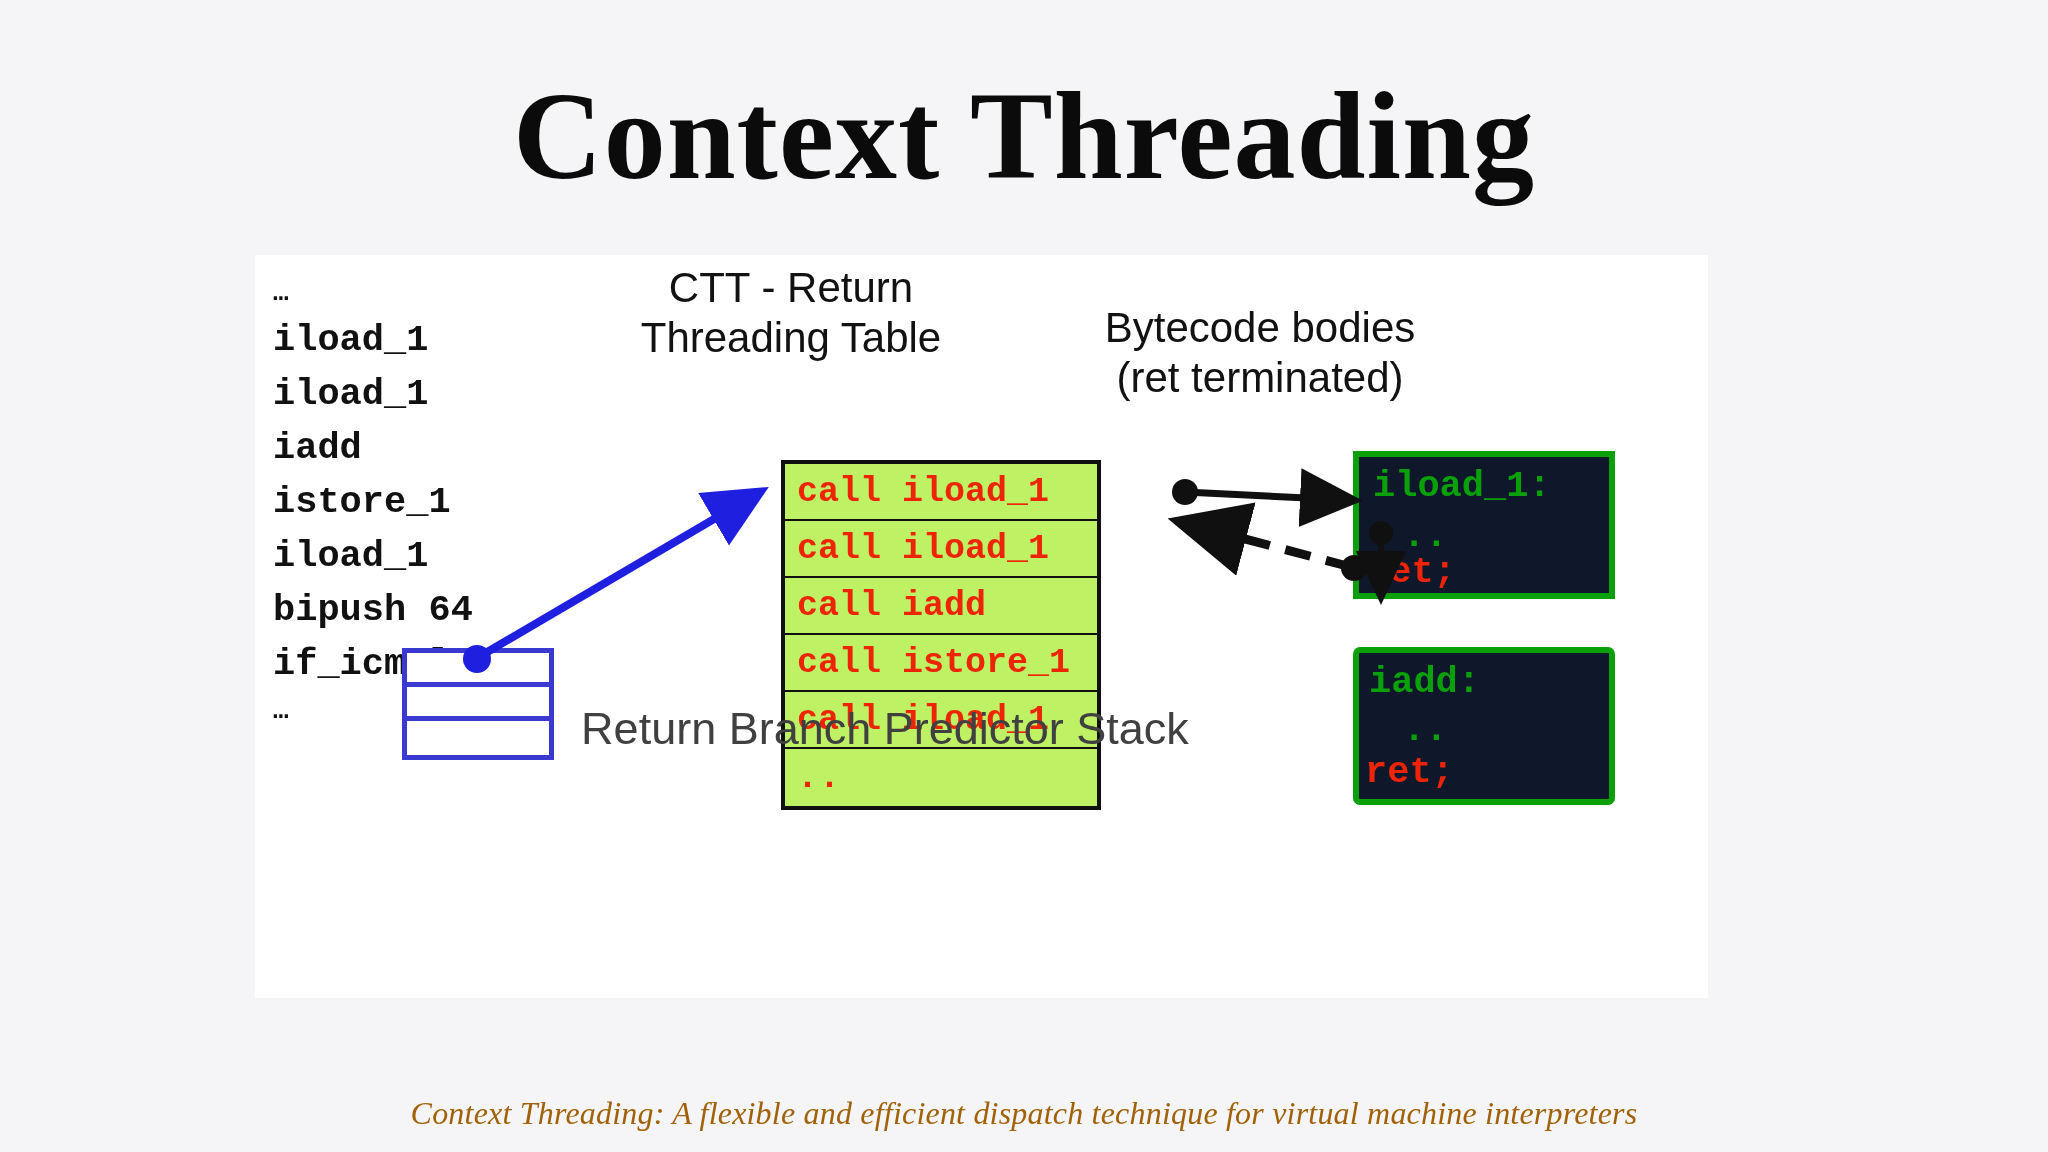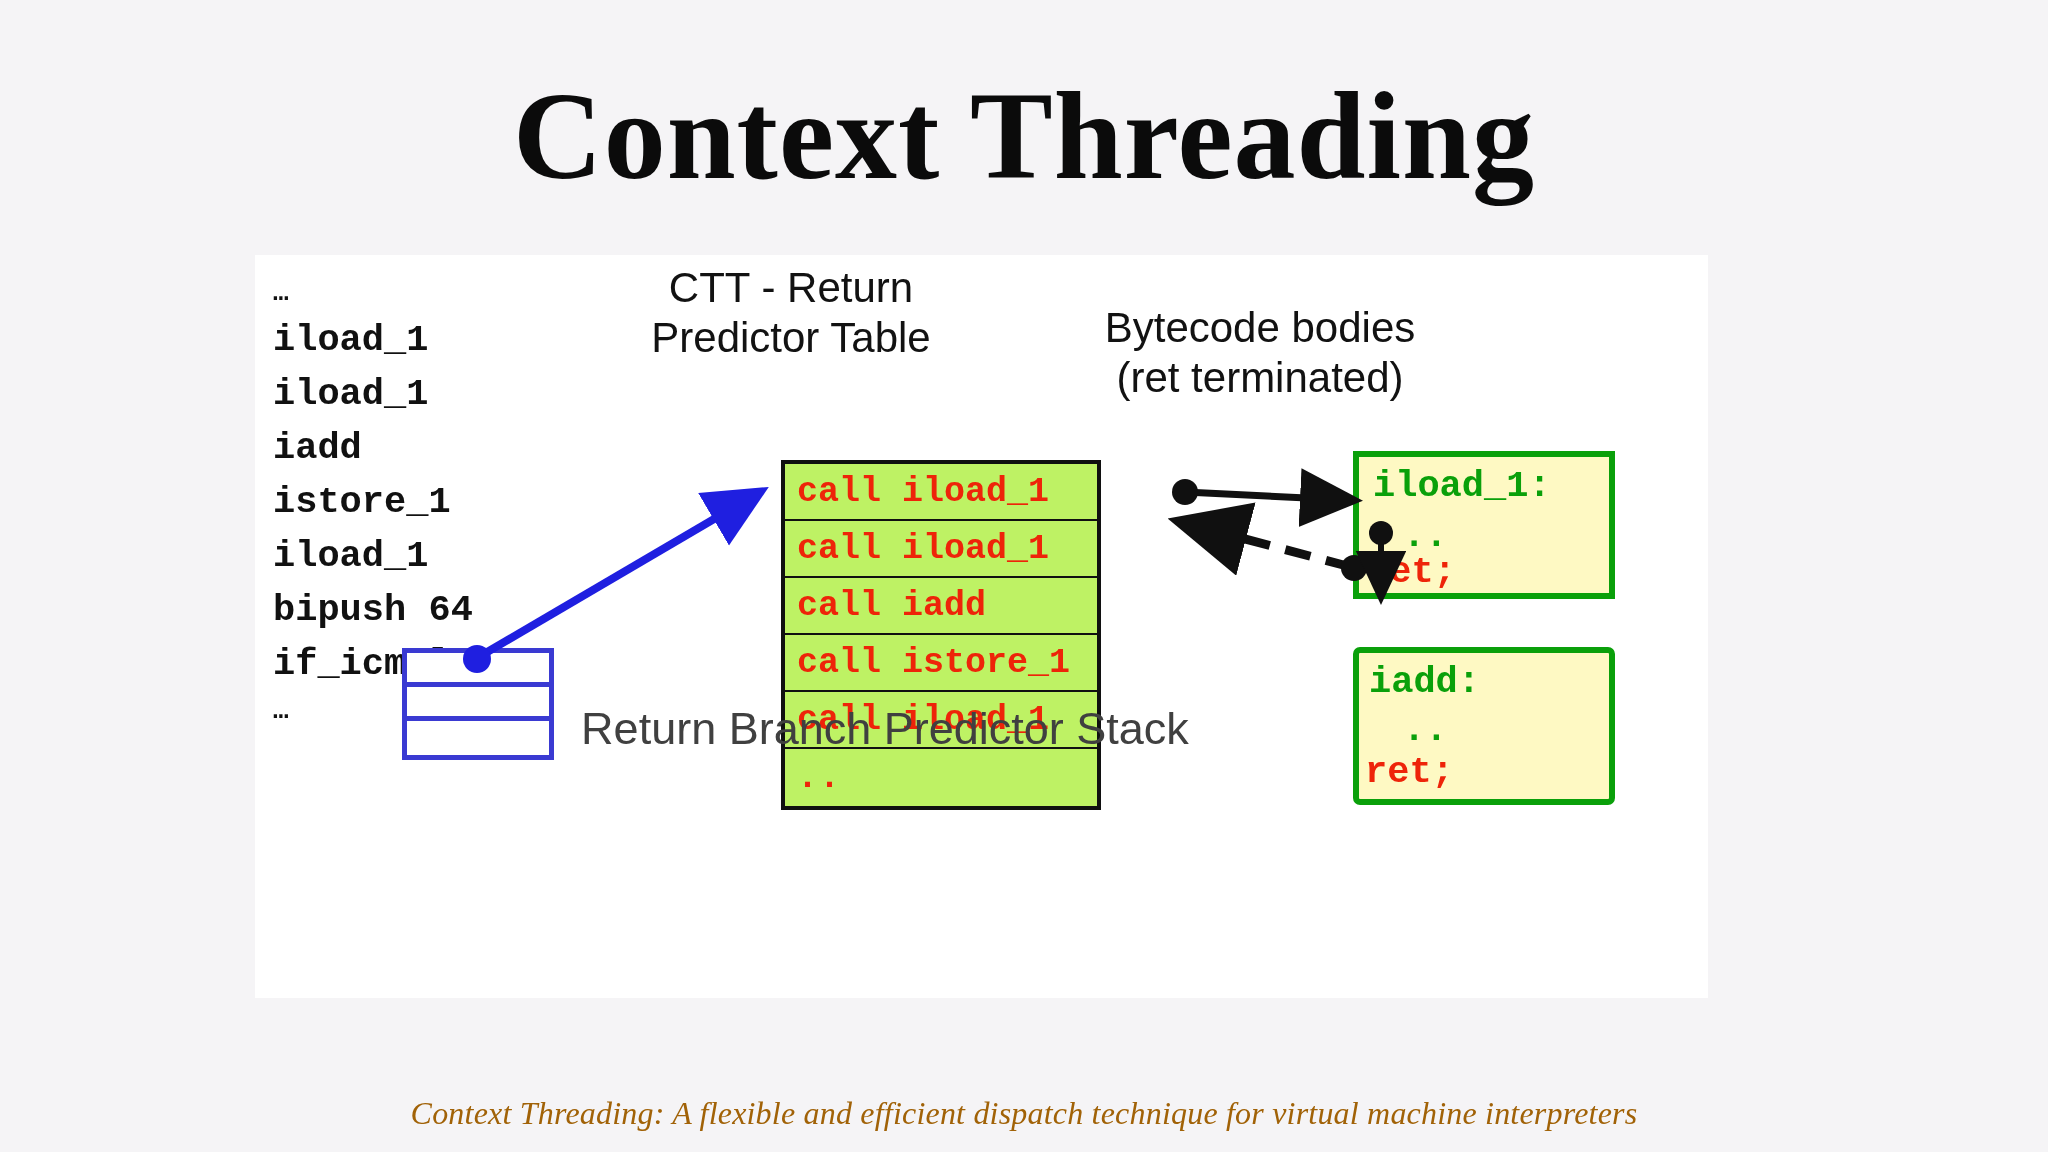--- a/index.html
+++ b/index.html
@@ -97,21 +97,21 @@
     color: #ee2409;
     white-space: pre;
   }
   .ctt-row:last-child { border-bottom: none; }
   .ctt-row.ctt-dots { font-size: 35px; letter-spacing: 1px; }
 
   
   .body-box {
     position: absolute;
     border: 6px solid #0aa00a;
-    background: #fef9c3;
+    background: #0f172a;
     box-sizing: border-box;
     font-family: "Liberation Mono", "DejaVu Sans Mono", monospace;
     font-size: 37px;
     font-weight: 700;
     white-space: pre;
   }
   #body-box-iload { left: 1098px; top: 196px; width: 262px; height: 148px; }
   #body-box-iadd  { left: 1098px; top: 392px; width: 262px; height: 158px; border-radius: 7px; }
   .body-label { position: absolute; color: #0aa00a; }
   .body-dots  { position: absolute; color: #0aa00a; }
@@ -192,21 +192,21 @@
       <div class="bc-line">iadd</div>
       <div class="bc-line">istore_1</div>
       <div class="bc-line">iload_1</div>
       <div class="bc-line">bipush 64</div>
       <div class="bc-line">if_icmplt 2</div>
       <div class="bc-line bc-ellipsis">…</div>
     </div>
 
     <div class="col-heading" id="ctt-heading">
       <div>CTT - Return</div>
-      <div>Predictor Table</div>
+      <div>Threading Table</div>
     </div>
 
     <div class="col-heading" id="bodies-heading">
       <div>Bytecode bodies</div>
       <div>(ret terminated)</div>
     </div>
 
     <div id="ctt-table">
       <div class="ctt-row">call iload_1</div>
       <div class="ctt-row">call iload_1</div>

